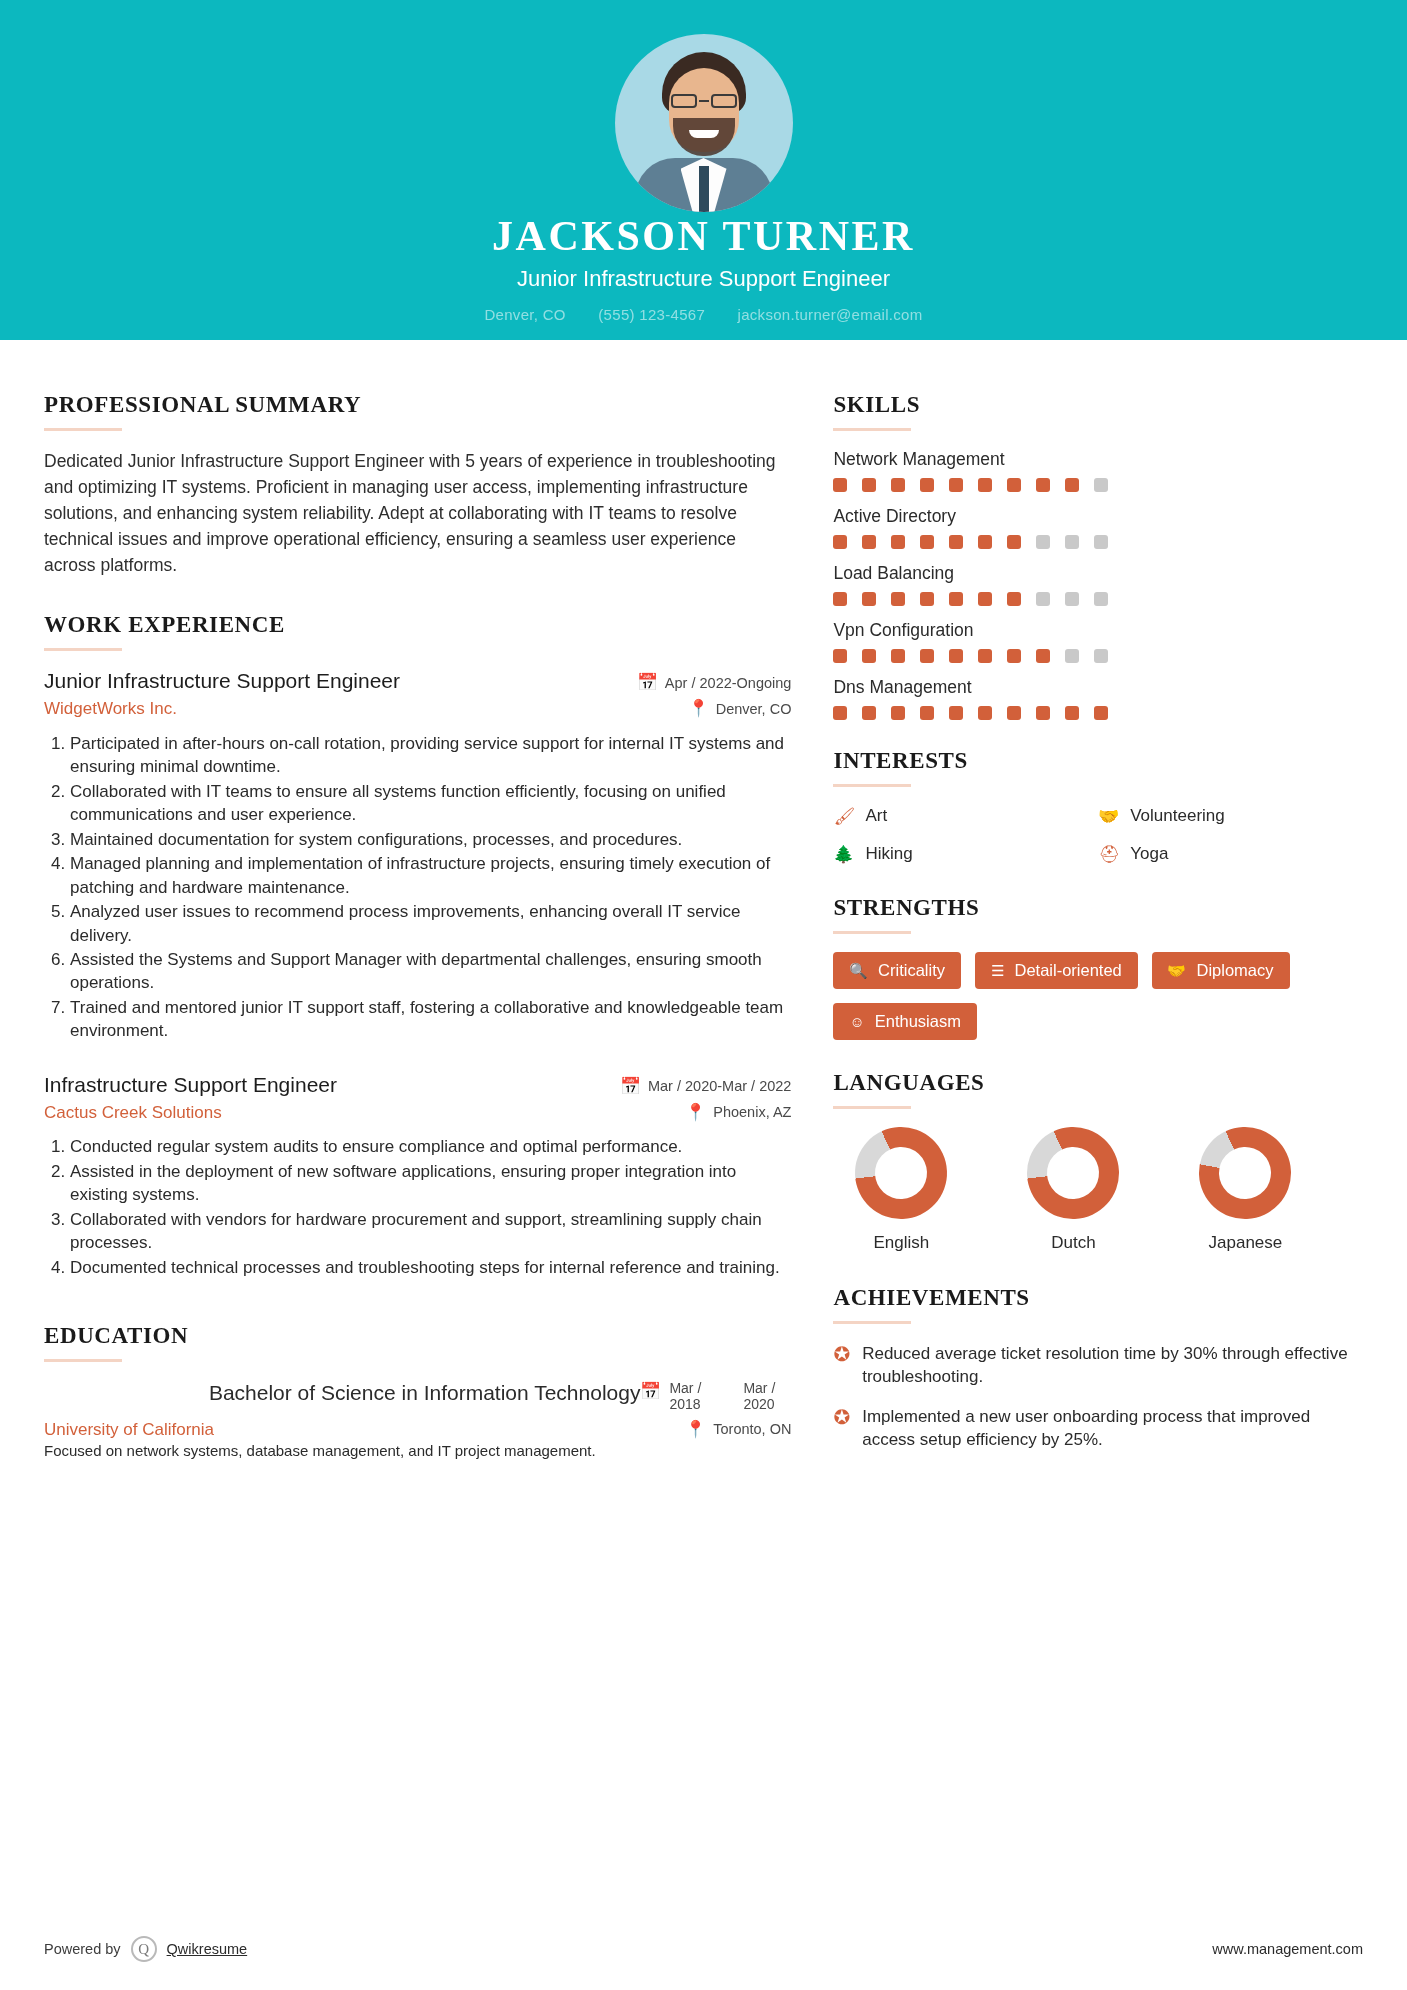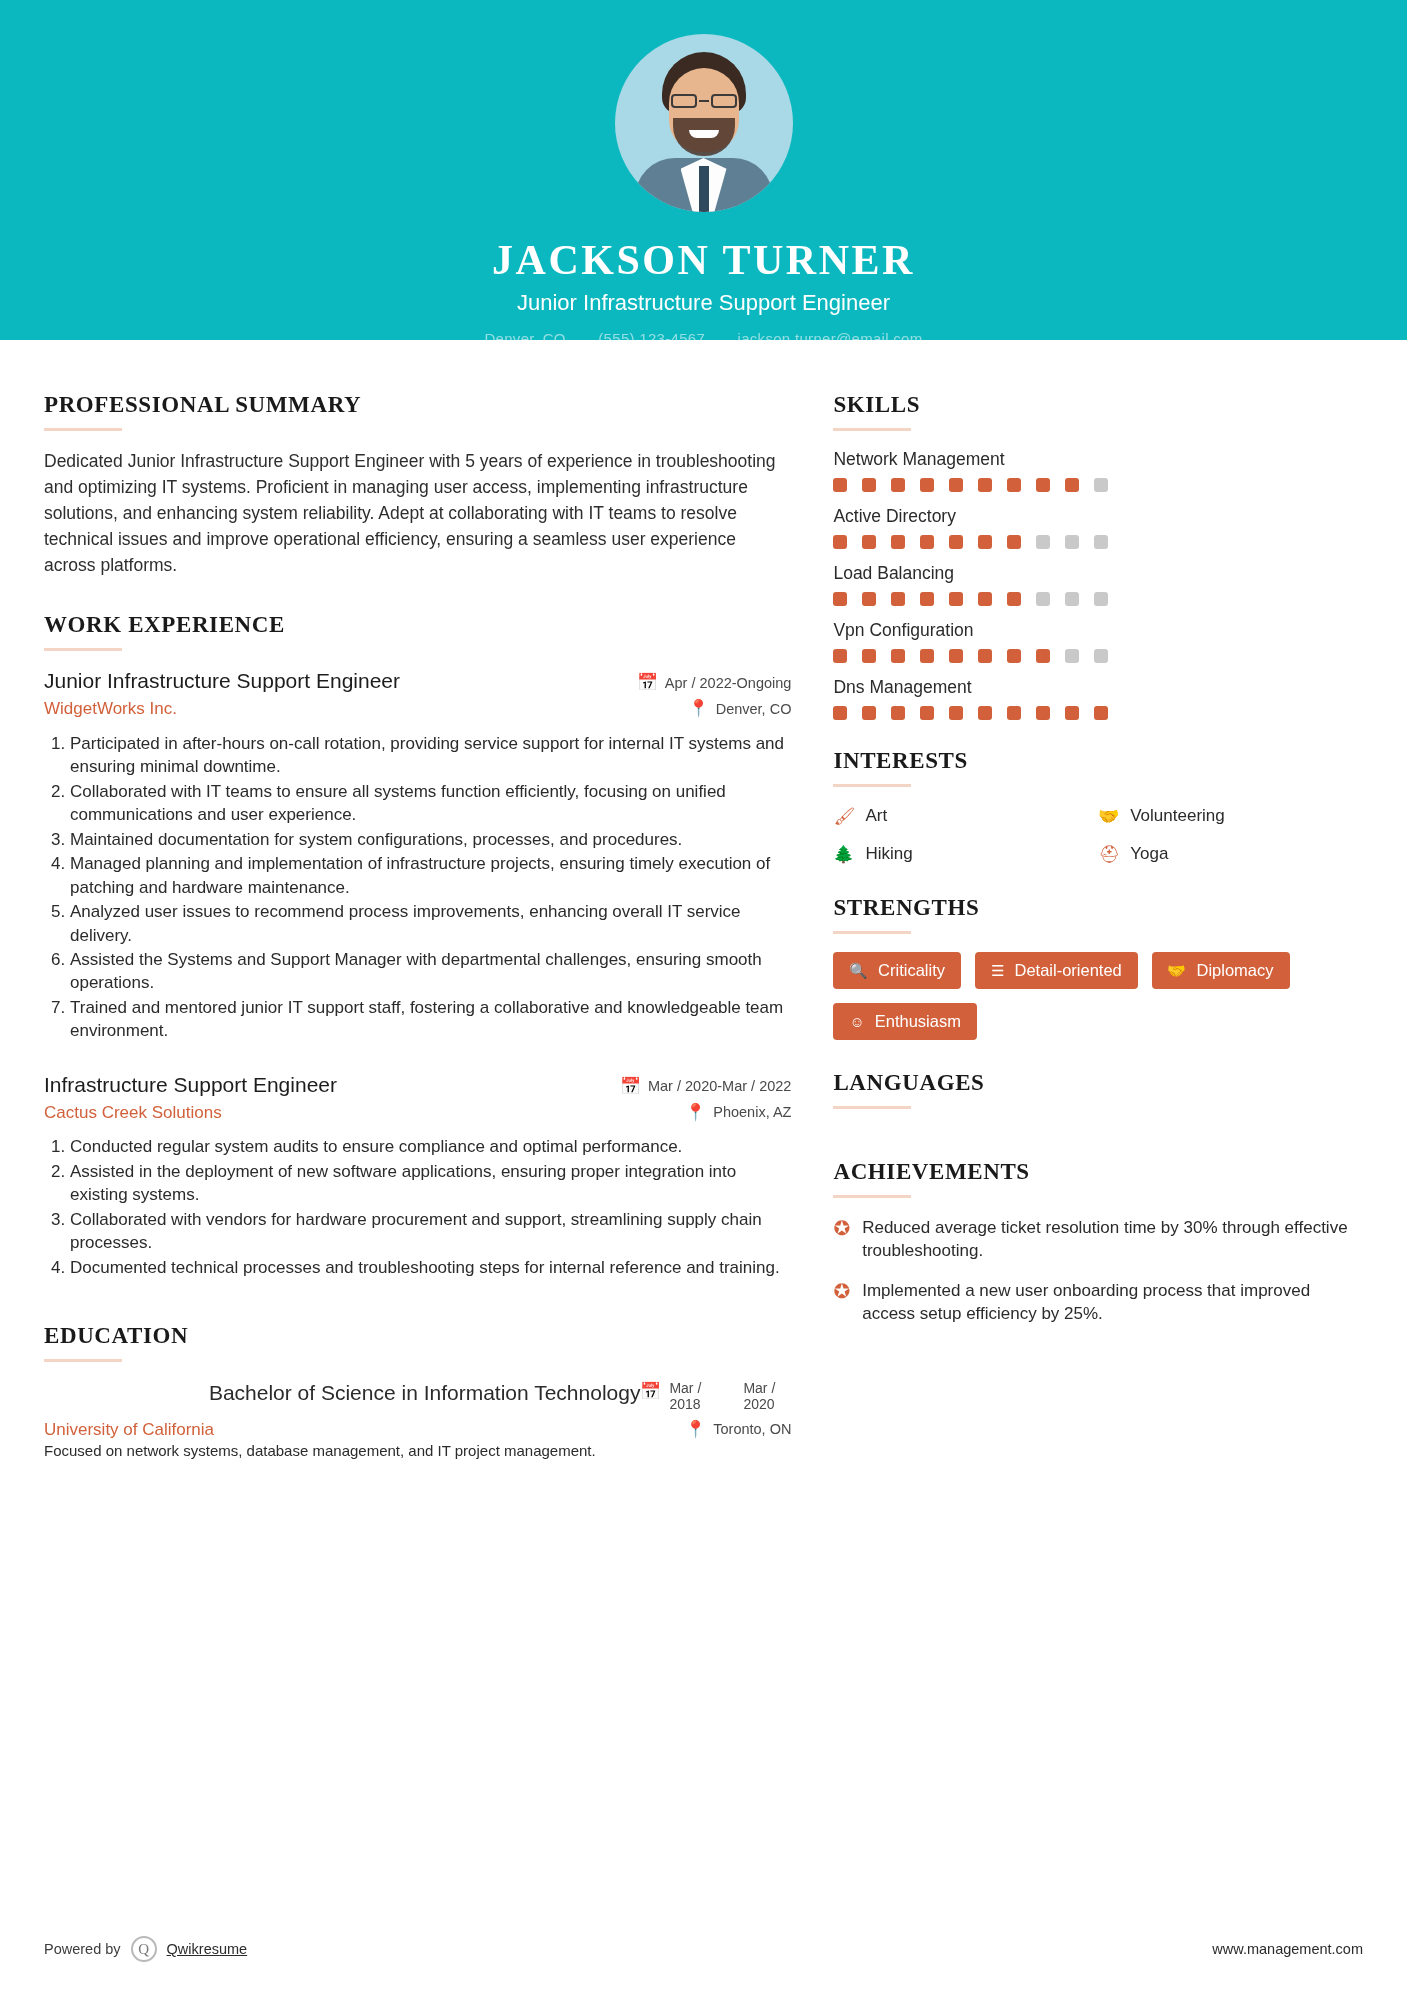--- a/index.html
+++ b/index.html
@@ -43,21 +43,20 @@
   .av-body { position:absolute; left:20px; top:124px; width:138px; height:70px; background:#5e7f94; border-radius:40px 40px 0 0; }
   .av-shirt { position:absolute; left:66px; top:124px; width:46px; height:60px; background:#fdfdfd; clip-path: polygon(50% 0,100% 18%,70% 100%,30% 100%,0 18%); }
   .av-tie { position:absolute; left:84px; top:132px; width:10px; height:46px; background:#2e4a5c; }
 
   .name {
     font-family: "Liberation Serif", serif;
     color:#ffffff;
     font-size: 42px;
     letter-spacing: 2.5px;
     font-weight: bold;
-    margin-top: 24px;
   }
   .role {
     color:#ffffff;
     font-size: 22px;
     margin-top: 6px;
     font-weight: 400;
   }
   .contact-strip {
     margin-top: 14px;
     color: rgba(255,255,255,0.55);
@@ -388,20 +387,34 @@
         </div>
         <div class="chip">
           <span class="cico">☺</span>
           <span>Enthusiasm</span>
         </div>
       </div>
 
       <div style="height:30px"></div>
       <h2 class="sec">LANGUAGES</h2>
       <div class="rule"></div>
+      <div class="langs">
+        <div class="lang">
+          <div class="ring" style="background: conic-gradient(rgb(210, 96, 58) 0deg, rgb(210, 96, 58) 288deg, rgb(216, 216, 216) 288deg, rgb(216, 216, 216) 360deg); transform: rotate(-25deg);"></div>
+          <div class="lang-label">English</div>
+        </div>
+        <div class="lang">
+          <div class="ring" style="background: conic-gradient(rgb(210, 96, 58) 0deg, rgb(210, 96, 58) 288deg, rgb(216, 216, 216) 288deg, rgb(216, 216, 216) 360deg); transform: rotate(-25deg);"></div>
+          <div class="lang-label">Dutch</div>
+        </div>
+        <div class="lang">
+          <div class="ring" style="background: conic-gradient(rgb(210, 96, 58) 0deg, rgb(210, 96, 58) 306deg, rgb(216, 216, 216) 306deg, rgb(216, 216, 216) 360deg); transform: rotate(-25deg);"></div>
+          <div class="lang-label">Japanese</div>
+        </div>
+      </div>
 
       <div style="height:32px"></div>
       <h2 class="sec">ACHIEVEMENTS</h2>
       <div class="rule"></div>
       <div class="ach">
         <span class="star">✪</span>
         <div class="ach-text">Reduced average ticket resolution time by 30% through effective troubleshooting.</div>
       </div>
       <div class="ach">
         <span class="star">✪</span>

